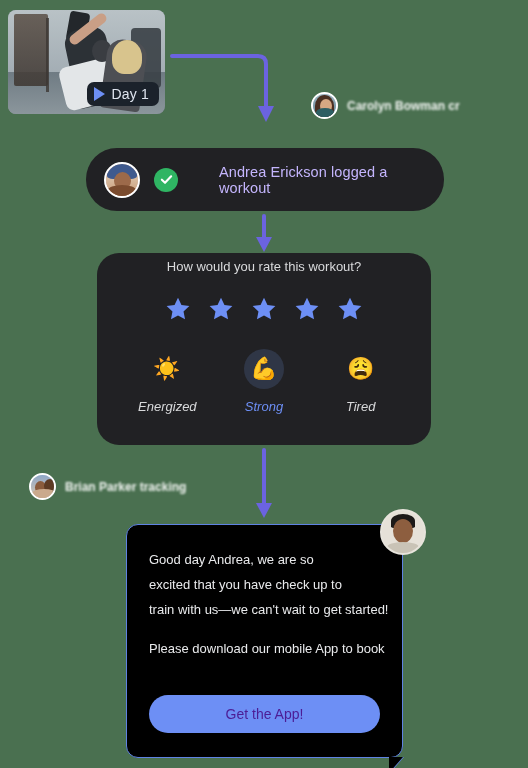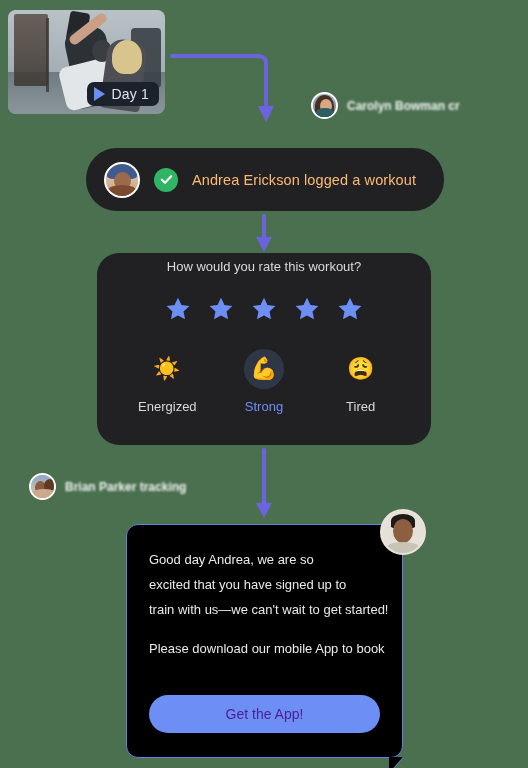--- a/index.html
+++ b/index.html
@@ -97,38 +97,38 @@
   }
   .notif-av {
     width:36px;height:36px;border-radius:50%;overflow:hidden;position:relative;
     border:2px solid #ffffff; flex:none; background:#caa;
   }
   .check {
     width:24px;height:24px;border-radius:50%;background:#2fb563;
     display:flex;align-items:center;justify-content:center;flex:none;
   }
   .check svg { display:block; }
-  .notif-text { color:#fdba74; font-size:14.5px; letter-spacing:.1px; }
+  .notif-text { color:#c4b5fd; font-size:14.5px; letter-spacing:.1px;margin-left:27px; }
 
   
   .rating {
     position:absolute; left:97px; top:253px; width:334px; height:192px;
     background:#212124; border-radius:22px; padding-top:6px;
   }
   .rate-q { color:#d9dadc; font-size:13px; text-align:center; }
   .stars { display:flex; justify-content:center; gap:17px; margin-top:22px; }
   .star { width:26px; height:26px; display:block; }
   .moods { display:flex; justify-content:space-around; margin-top:27px; padding:0 22px; }
   .mood { display:flex; flex-direction:column; align-items:center; gap:10px; width:92px; }
   .mood-ico {
     width:40px;height:40px;display:flex;align-items:center;justify-content:center;
     font-size:22px; line-height:1; border-radius:50%;
   }
   .mood-ico.sel { background:#2f3646; }
-  .mood-label { font-size:13px; color:#d8d9db; }
+  .mood-label { font-size:13px; color:#d8d9db;font-style:italic; }
   .mood-label.sel { color:#6d8ff5; }
 
   
   .msg {
     position:absolute; left:126px; top:524px; width:277px; height:234px;
     background:#000000; border:1px solid #5f82e3; border-radius:12px;
     padding:22px 32px 0 22px;
   }
   .msg:after {
     content:""; position:absolute; right:-1px; bottom:-16px;
@@ -263,21 +263,21 @@
 
   <div class="msg">
     <span class="msg-av">
       <span class="f-bg" style="background:#e6e1d8;"></span>
       <span class="f-hair" style="left:9px;top:3px;width:24px;height:14px;background:#1d1a18;border-radius:50% 50% 10% 10%;"></span>
       <span class="f-head" style="left:11px;top:8px;width:20px;height:24px;background:#8d5e3f;"></span>
       <span class="f-body" style="left:5px;bottom:0;width:32px;height:11px;background:#c9c3b6;"></span>
     </span>
 
     <div class="msg-line">Good day Andrea, we are so</div>
-    <div class="msg-line">excited that you have signed up to</div>
+    <div class="msg-line">excited that you have check up to</div>
     <div class="msg-line">train with us—we can't wait to get started!</div>
     <div class="msg-gap"></div>
     <div class="msg-line">Please download our mobile App to book</div>
 
     <button class="get-app">Get the App!</button>
   </div>
 
 </div>
 
 </body></html>

